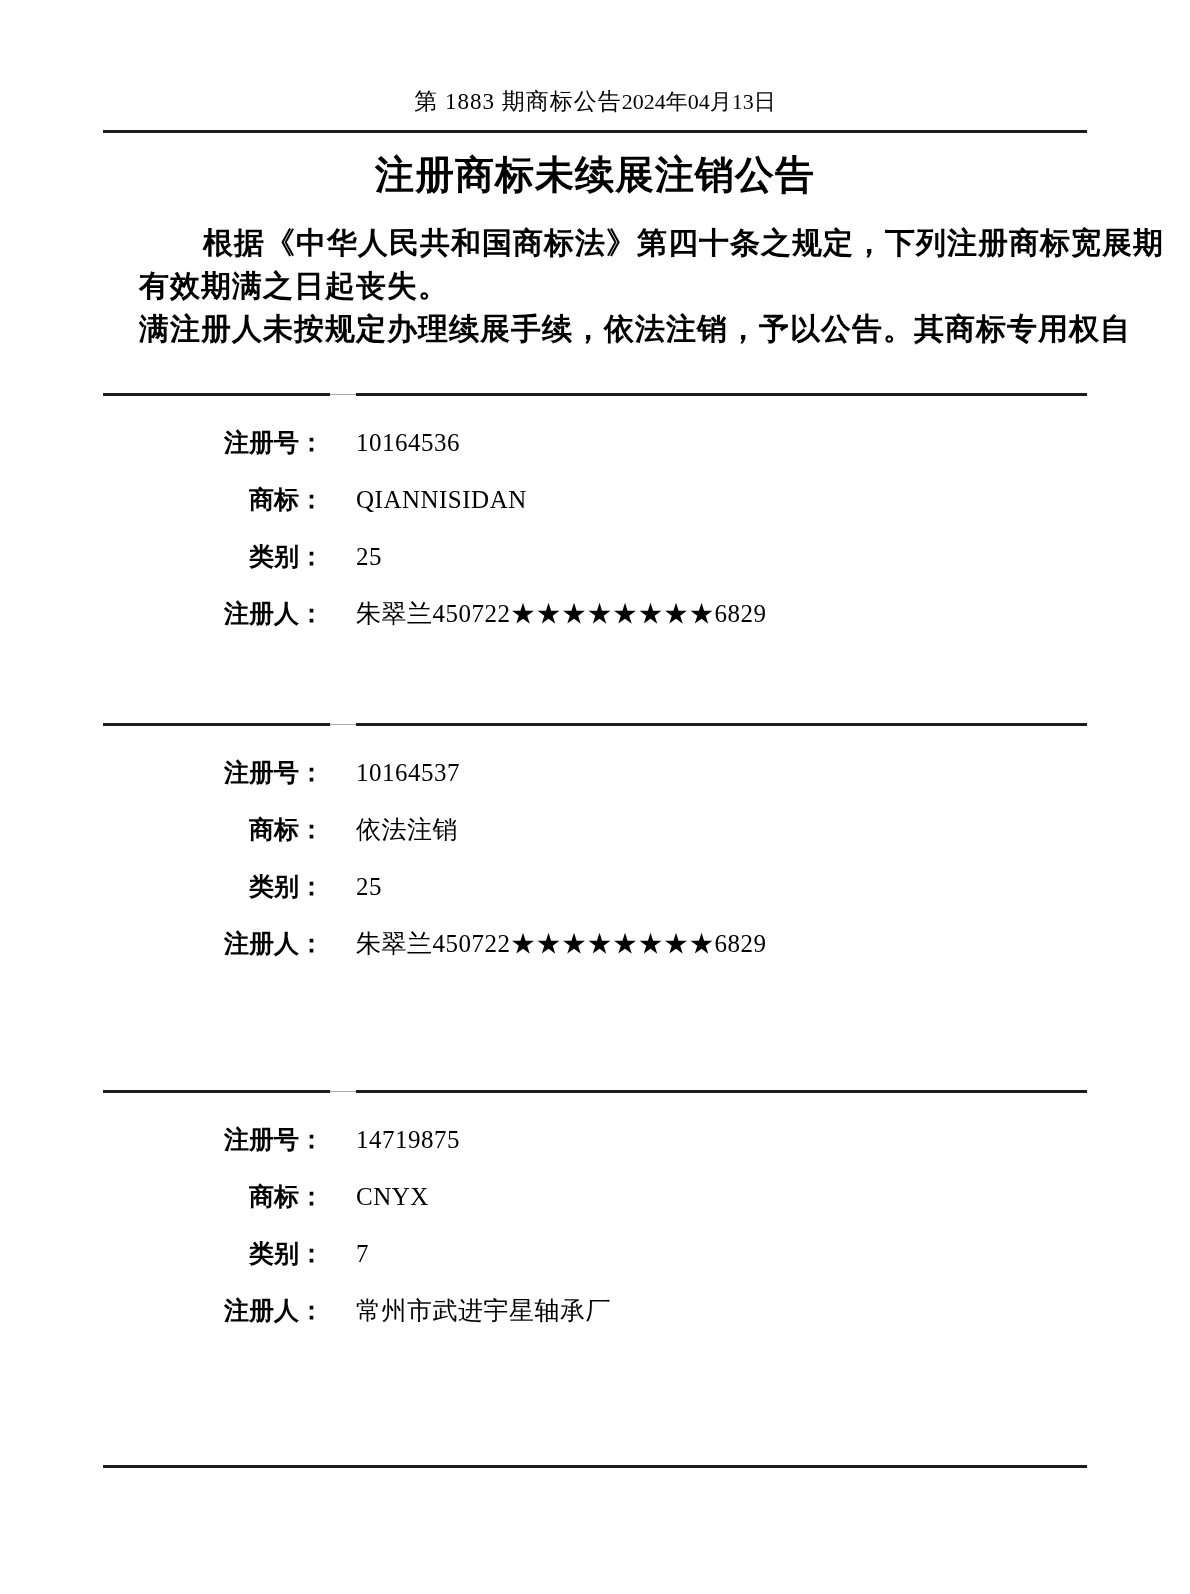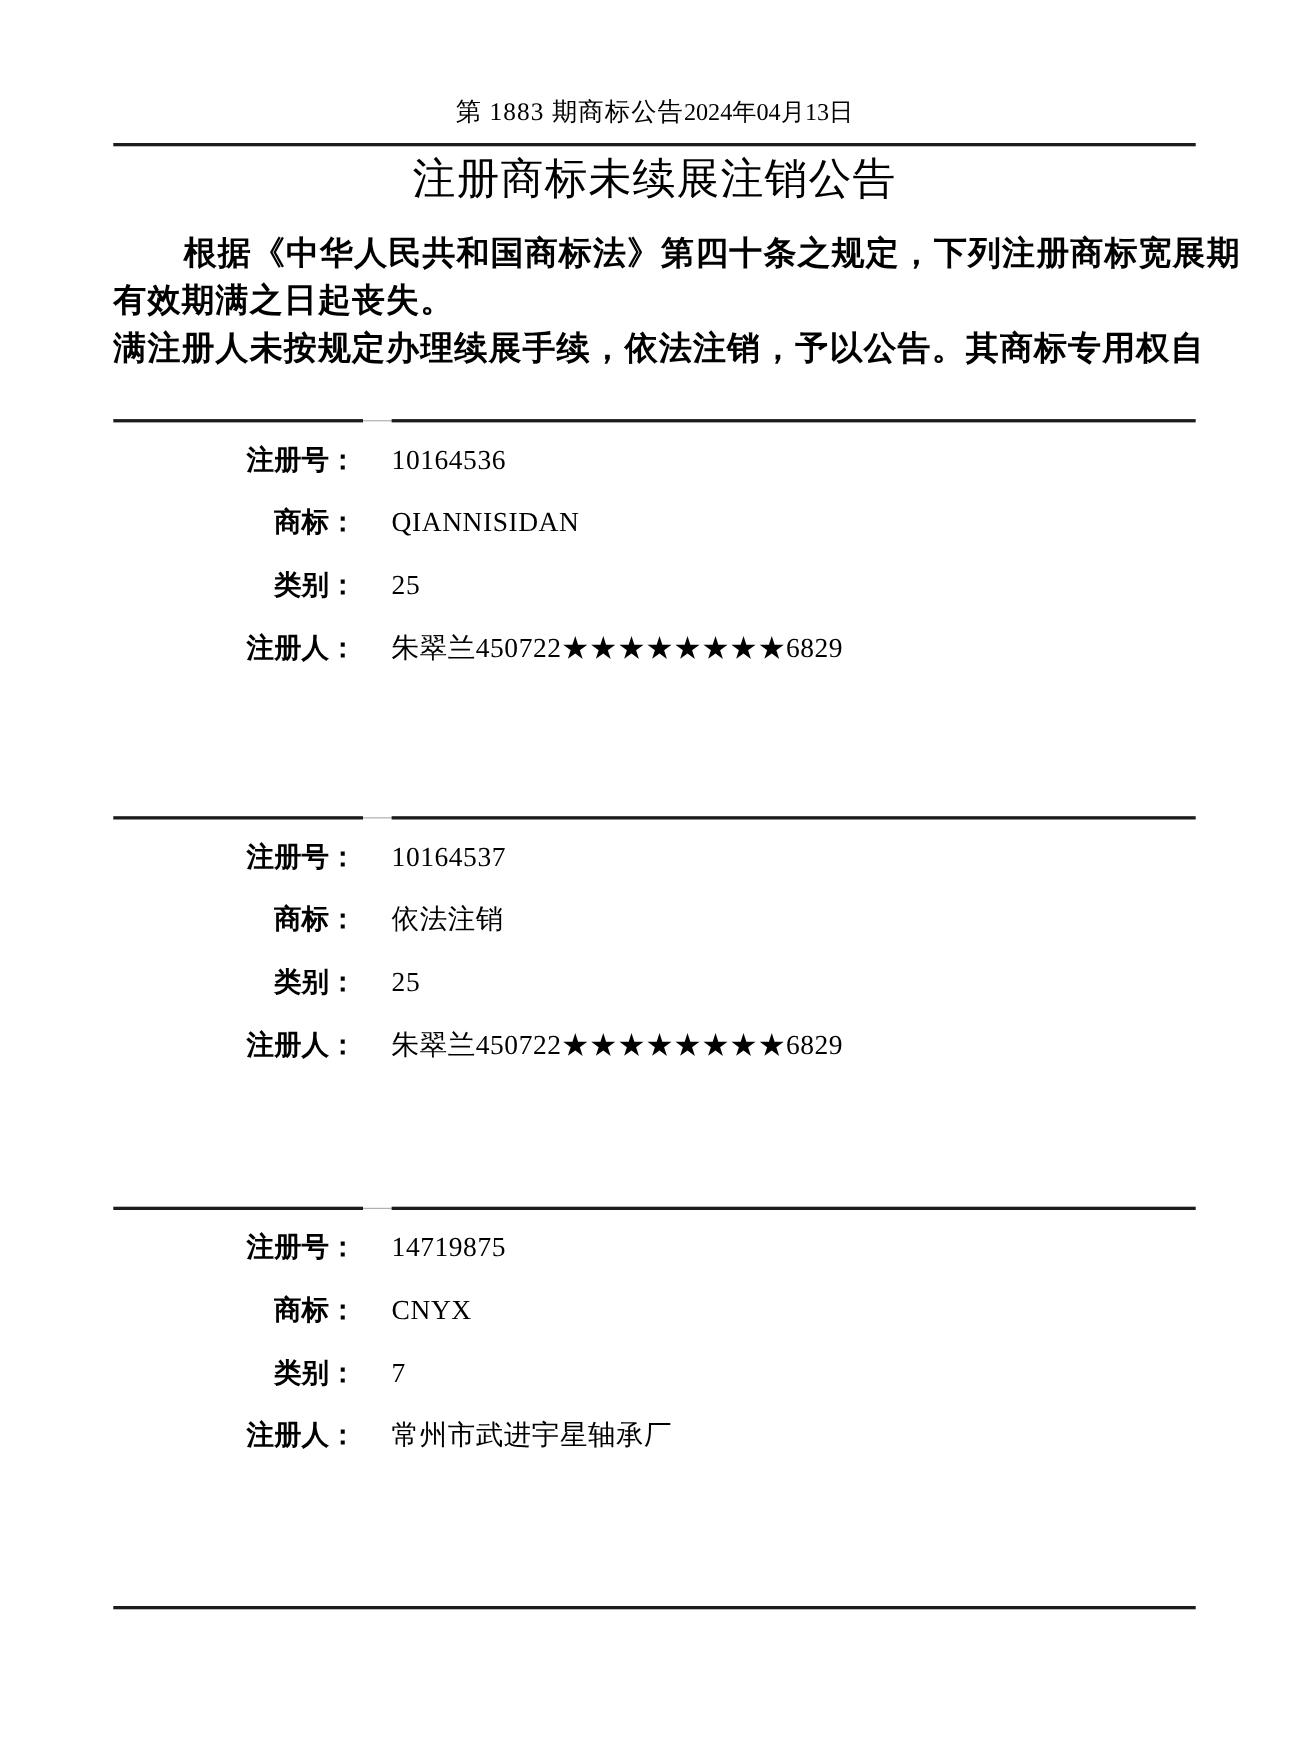--- a/index.html
+++ b/index.html
@@ -23,46 +23,46 @@
     line-height: 28px;
   }
   .issue-label { font-size: 23px; letter-spacing: 1px; }
   .doc-date { font-size: 22px; }
   .header-rule {
     height: 3px;
     background: #1c1c1c;
     margin-top: 14px;
   }
   .doc-title {
-    margin-top: 8px;
+    margin-top: 20px;
     text-align: center;
     font-size: 39px;
-    font-weight: 400;
+    font-weight: 700;
     line-height: 44px;
     letter-spacing: 1px;
   }
   .intro {
     margin-top: 24px;
     font-size: 30px;
     font-weight: 700;
     line-height: 43px;
   }
-  .intro-line { white-space: nowrap; letter-spacing: 1px; }
+  .intro-line { white-space: nowrap; letter-spacing: 1px; margin-left: 36px; }
   .intro-line.first { text-indent: 64px; }
 
   .record-divider {
     display: flex;
     align-items: center;
   }
   .record-divider.first { margin-top: 43px; }
   .divider-seg-left  { width: 227px; height: 3px; background: #1c1c1c; }
   .divider-seg-gap   { width: 26px;  height: 1px; background: #a9a9a9; }
   .divider-seg-right { flex: 1;      height: 3px; background: #1c1c1c; }
 
-  .record { padding: 20px 0 110px 0; }
+  .record { padding: 20px 0 67px 0; margin-top: 12px; }
   .record.r2 { padding-bottom: 104px; }
   .record.r3 { padding-bottom: 112px; }
 
   .field-row {
     display: flex;
     align-items: baseline;
     font-size: 25px;
     line-height: 29px;
     margin-bottom: 28px;
   }

